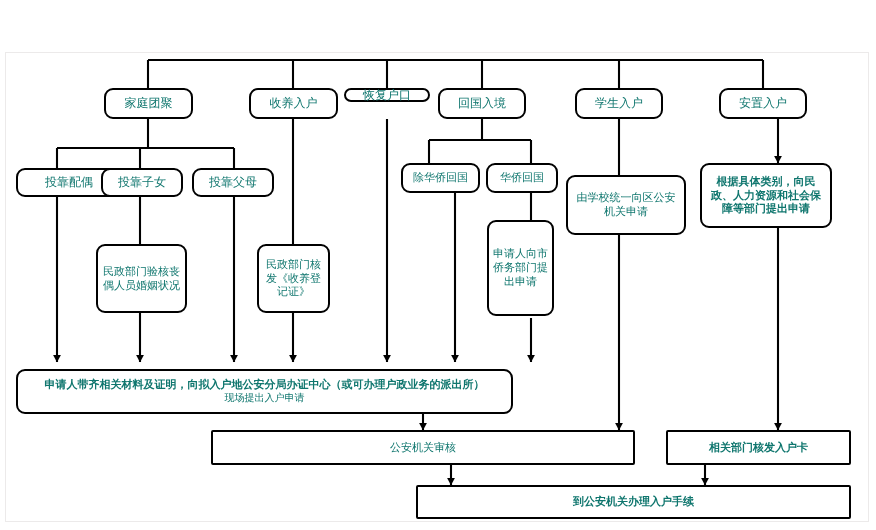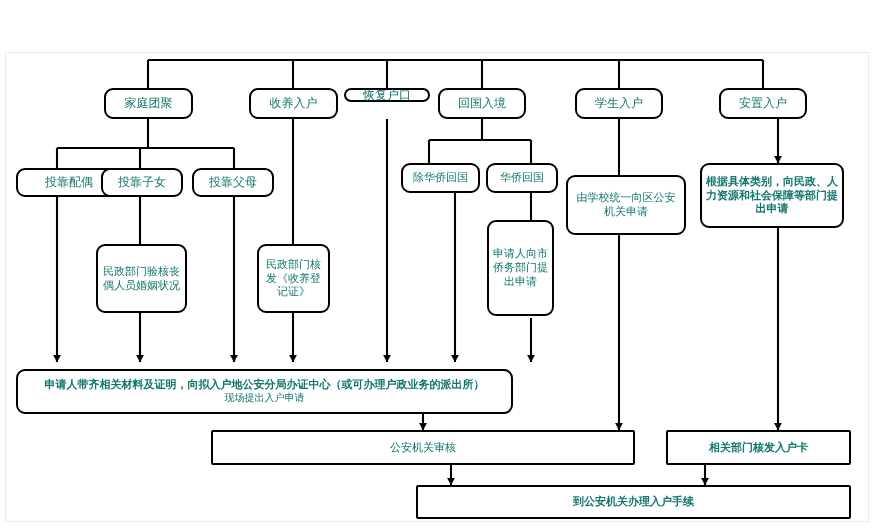--- a/index.html
+++ b/index.html
@@ -160,21 +160,21 @@
   </div>
   <div class="node rounded t11" style="left:257px;top:244px;width:73px;height:69px;justify-content:flex-end;">
     <span>民政部门核发《收养登记证》</span>
   </div>
   <div class="node rounded t11" style="left:487px;top:220px;width:67px;height:96px;">
     <span>申请人向市侨务部门提出申请</span>
   </div>
   <div class="node rounded t11" style="left:566px;top:175px;width:120px;height:60px;">
     <span>由学校统一向区公安机关申请</span>
   </div>
-  <div class="node rounded t11 bold" style="left:700px;top:163px;width:144px;height:65px;">
+  <div class="node rounded t11 bold" style="left:700px;top:163px;width:132px;height:65px;">
     <span>根据具体类别，向民政、人力资源和社会保障等部门提出申请</span>
   </div>
 
   <div class="node rounded" style="left:16px;top:369px;width:497px;height:45px;flex-direction:column;">
     <span class="t11 bold">申请人带齐相关材料及证明，向拟入户地公安分局办证中心（或可办理户政业务的派出所）</span>
     <span class="t10">现场提出入户申请</span>
   </div>
 
   <div class="node sq t11" style="left:211px;top:430px;width:424px;height:35px;">
     <span>公安机关审核</span>

